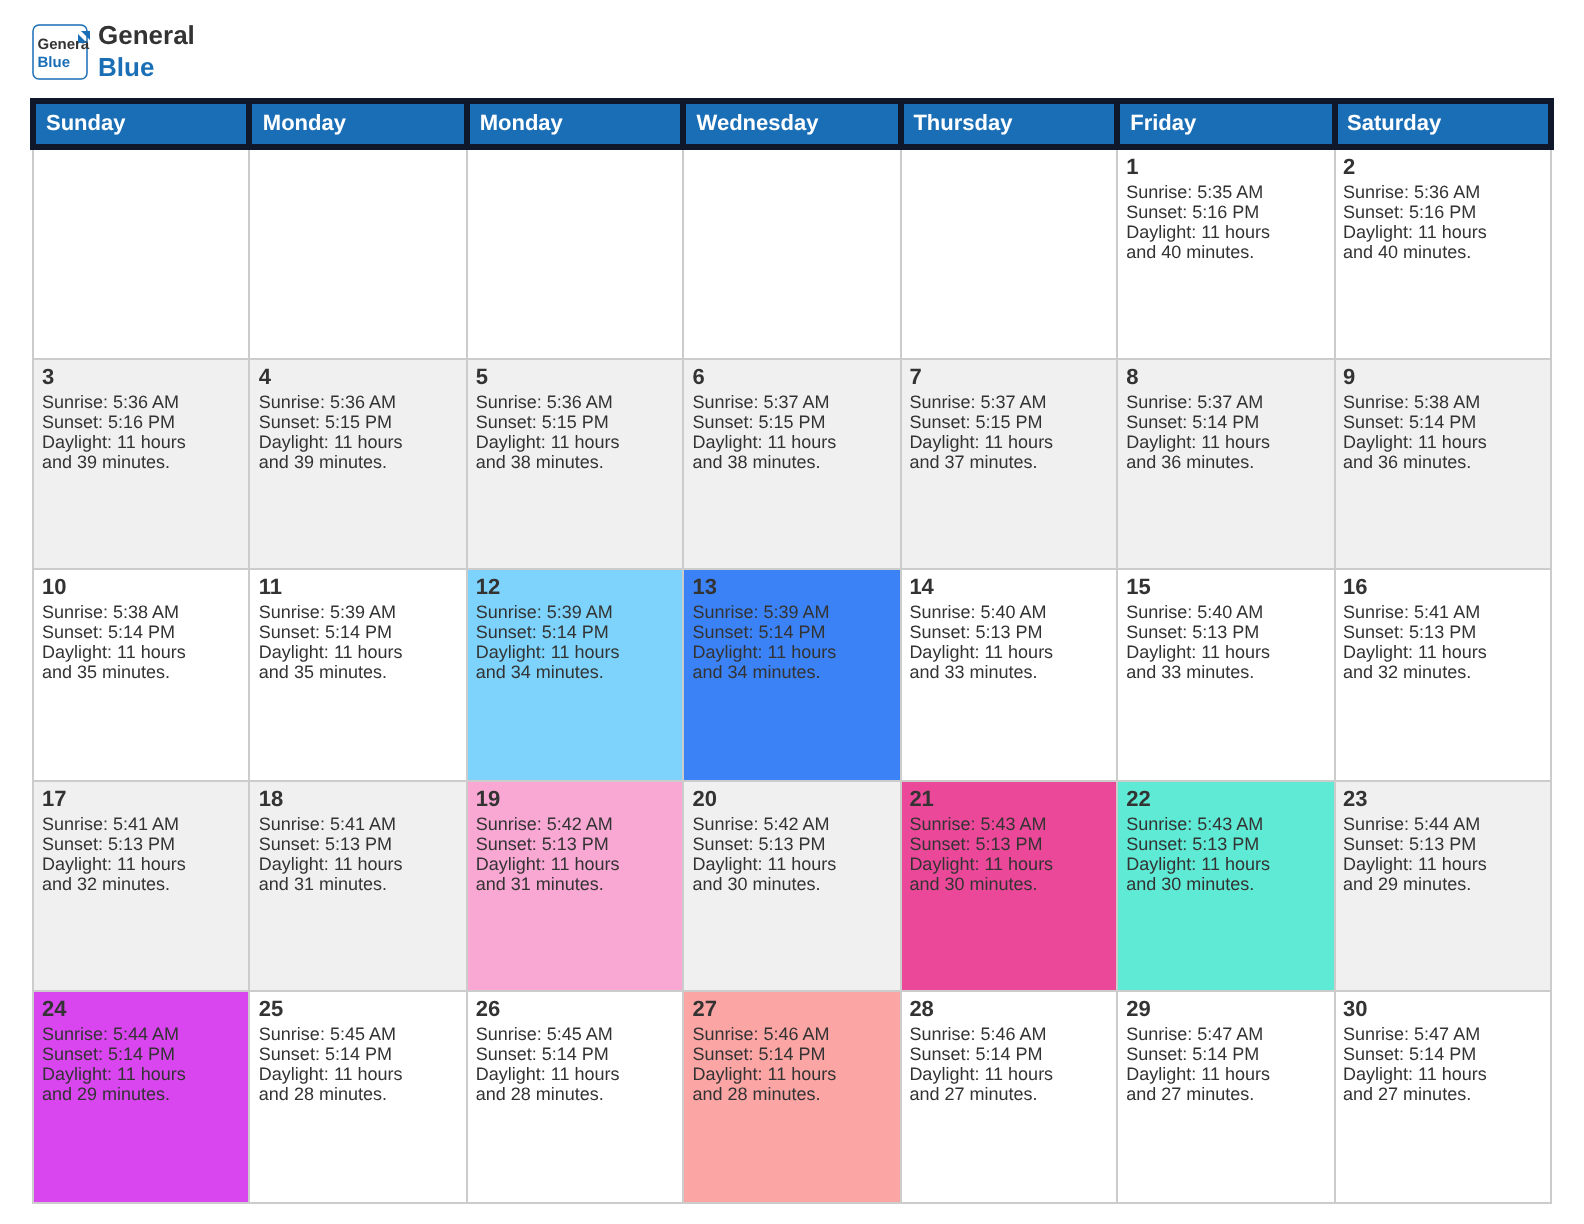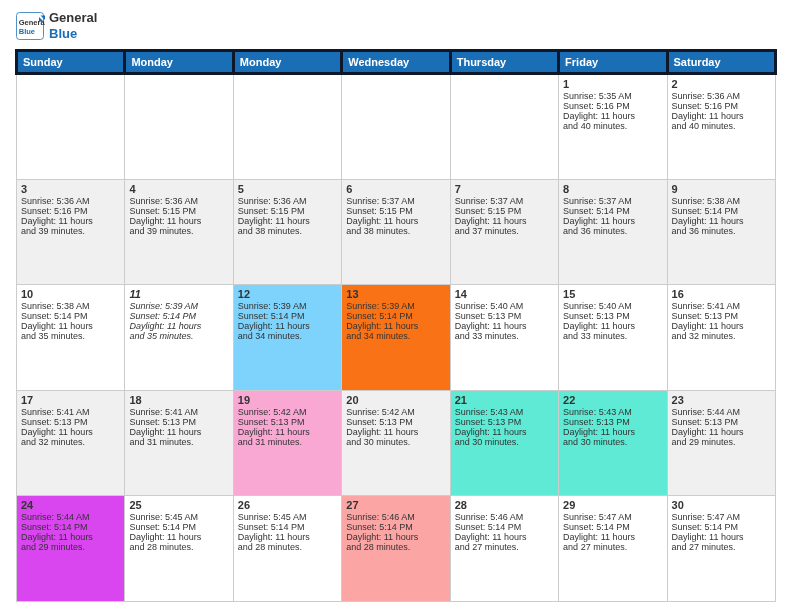--- a/index.html
+++ b/index.html
@@ -143,33 +143,33 @@
           <td style="background: rgb(240, 240, 240);"><span class="day-num">3</span>Sunrise: 5:36 AM<br>Sunset: 5:16 PM<br>Daylight: 11 hours<br>and 39 minutes.<br></td>
           <td style="background: rgb(240, 240, 240);"><span class="day-num">4</span>Sunrise: 5:36 AM<br>Sunset: 5:15 PM<br>Daylight: 11 hours<br>and 39 minutes.<br></td>
           <td style="background: rgb(240, 240, 240);"><span class="day-num">5</span>Sunrise: 5:36 AM<br>Sunset: 5:15 PM<br>Daylight: 11 hours<br>and 38 minutes.<br></td>
           <td style="background: rgb(240, 240, 240);"><span class="day-num">6</span>Sunrise: 5:37 AM<br>Sunset: 5:15 PM<br>Daylight: 11 hours<br>and 38 minutes.<br></td>
           <td style="background: rgb(240, 240, 240);"><span class="day-num">7</span>Sunrise: 5:37 AM<br>Sunset: 5:15 PM<br>Daylight: 11 hours<br>and 37 minutes.<br></td>
           <td style="background: rgb(240, 240, 240);"><span class="day-num">8</span>Sunrise: 5:37 AM<br>Sunset: 5:14 PM<br>Daylight: 11 hours<br>and 36 minutes.<br></td>
           <td style="background: rgb(240, 240, 240);"><span class="day-num">9</span>Sunrise: 5:38 AM<br>Sunset: 5:14 PM<br>Daylight: 11 hours<br>and 36 minutes.<br></td>
         </tr>
         <tr>
           <td style="background: rgb(255, 255, 255);"><span class="day-num">10</span>Sunrise: 5:38 AM<br>Sunset: 5:14 PM<br>Daylight: 11 hours<br>and 35 minutes.<br></td>
-          <td style="background: rgb(255, 255, 255); font-style: italic;"><span class="day-num">11</span>Sunrise: 5:39 AM<br>Sunset: 5:14 PM<br>Daylight: 11 hours<br>and 35 minutes.<br></td>
+          <td style="background: rgb(255, 255, 255);"><span class="day-num">11</span>Sunrise: 5:39 AM<br>Sunset: 5:14 PM<br>Daylight: 11 hours<br>and 35 minutes.<br></td>
           <td style="background: #7dd3fc; margin-top: 20px;"><span class="day-num">12</span>Sunrise: 5:39 AM<br>Sunset: 5:14 PM<br>Daylight: 11 hours<br>and 34 minutes.<br></td>
-          <td style="background: #f97316;"><span class="day-num">13</span>Sunrise: 5:39 AM<br>Sunset: 5:14 PM<br>Daylight: 11 hours<br>and 34 minutes.<br></td>
+          <td style="background: #3b82f6;"><span class="day-num">13</span>Sunrise: 5:39 AM<br>Sunset: 5:14 PM<br>Daylight: 11 hours<br>and 34 minutes.<br></td>
           <td style="background: rgb(255, 255, 255);"><span class="day-num">14</span>Sunrise: 5:40 AM<br>Sunset: 5:13 PM<br>Daylight: 11 hours<br>and 33 minutes.<br></td>
           <td style="background: rgb(255, 255, 255);"><span class="day-num">15</span>Sunrise: 5:40 AM<br>Sunset: 5:13 PM<br>Daylight: 11 hours<br>and 33 minutes.<br></td>
           <td style="background: rgb(255, 255, 255);"><span class="day-num">16</span>Sunrise: 5:41 AM<br>Sunset: 5:13 PM<br>Daylight: 11 hours<br>and 32 minutes.<br></td>
         </tr>
         <tr>
           <td style="background: rgb(240, 240, 240);"><span class="day-num">17</span>Sunrise: 5:41 AM<br>Sunset: 5:13 PM<br>Daylight: 11 hours<br>and 32 minutes.<br></td>
           <td style="background: rgb(240, 240, 240);"><span class="day-num">18</span>Sunrise: 5:41 AM<br>Sunset: 5:13 PM<br>Daylight: 11 hours<br>and 31 minutes.<br></td>
           <td style="background: #f9a8d4; margin-top: 32px;"><span class="day-num">19</span>Sunrise: 5:42 AM<br>Sunset: 5:13 PM<br>Daylight: 11 hours<br>and 31 minutes.<br></td>
           <td style="background: rgb(240, 240, 240);"><span class="day-num">20</span>Sunrise: 5:42 AM<br>Sunset: 5:13 PM<br>Daylight: 11 hours<br>and 30 minutes.<br></td>
-          <td style="background: #5eead4; margin-left: 28px;"><span class="day-num">21</span>Sunrise: 5:43 AM<br>Sunset: 5:13 PM<br>Daylight: 11 hours<br>and 30 minutes.<br></td>
+          <td style="background: #ec4899; margin-left: 28px;"><span class="day-num">21</span>Sunrise: 5:43 AM<br>Sunset: 5:13 PM<br>Daylight: 11 hours<br>and 30 minutes.<br></td>
           <td style="background: #5eead4;"><span class="day-num">22</span>Sunrise: 5:43 AM<br>Sunset: 5:13 PM<br>Daylight: 11 hours<br>and 30 minutes.<br></td>
           <td style="background: rgb(240, 240, 240);"><span class="day-num">23</span>Sunrise: 5:44 AM<br>Sunset: 5:13 PM<br>Daylight: 11 hours<br>and 29 minutes.<br></td>
         </tr>
         <tr>
           <td style="background: #d946ef;"><span class="day-num">24</span>Sunrise: 5:44 AM<br>Sunset: 5:14 PM<br>Daylight: 11 hours<br>and 29 minutes.<br></td>
           <td style="background: rgb(255, 255, 255);"><span class="day-num">25</span>Sunrise: 5:45 AM<br>Sunset: 5:14 PM<br>Daylight: 11 hours<br>and 28 minutes.<br></td>
           <td style="background: rgb(255, 255, 255);"><span class="day-num">26</span>Sunrise: 5:45 AM<br>Sunset: 5:14 PM<br>Daylight: 11 hours<br>and 28 minutes.<br></td>
           <td style="background: #fca5a5;"><span class="day-num">27</span>Sunrise: 5:46 AM<br>Sunset: 5:14 PM<br>Daylight: 11 hours<br>and 28 minutes.<br></td>
           <td style="background: rgb(255, 255, 255);"><span class="day-num">28</span>Sunrise: 5:46 AM<br>Sunset: 5:14 PM<br>Daylight: 11 hours<br>and 27 minutes.<br></td>
           <td style="background: rgb(255, 255, 255);"><span class="day-num">29</span>Sunrise: 5:47 AM<br>Sunset: 5:14 PM<br>Daylight: 11 hours<br>and 27 minutes.<br></td>

